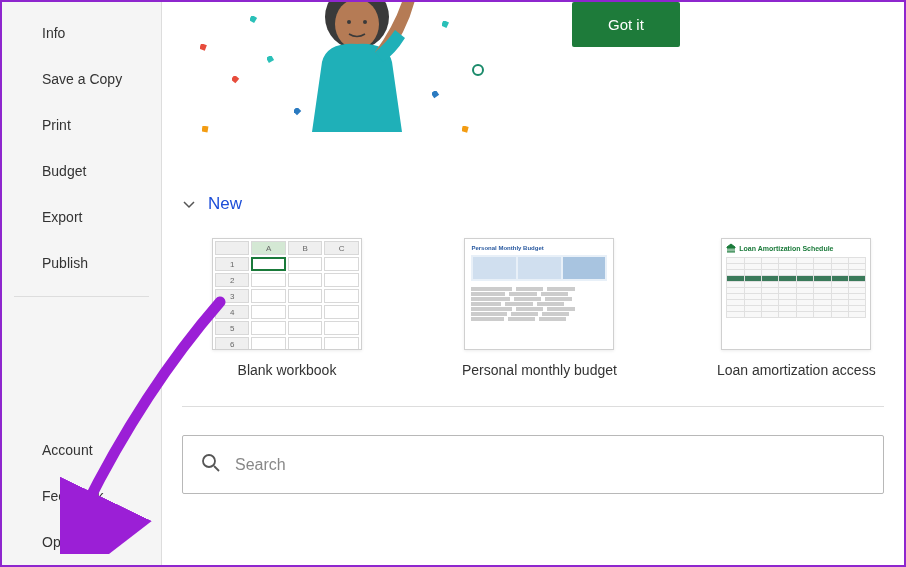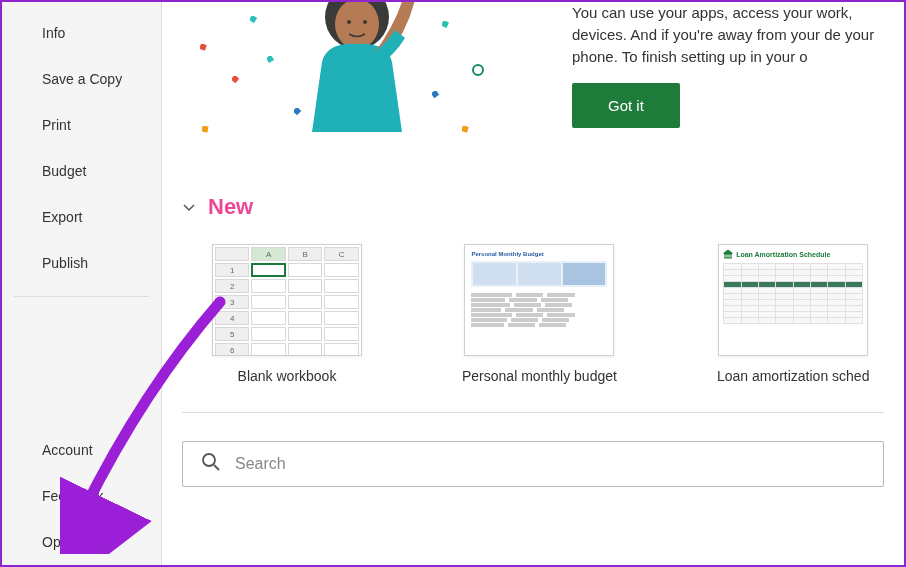--- a/index.html
+++ b/index.html
@@ -90,23 +90,23 @@
       margin-bottom: 24px;
     }
     .chevron {
       width: 14px;
       height: 14px;
       display: flex;
       align-items: center;
       cursor: pointer;
     }
     .section-title {
-      font-size: 22px;
-      font-weight: 700;
-      color: #ec4899;
+      font-size: 17px;
+      font-weight: 400;
+      color: #1d4ed8;
     }
     .templates {
       display: flex;
       gap: 100px;
       padding-left: 30px;
     }
     .template {
       display: flex;
       flex-direction: column;
       align-items: center;
@@ -156,21 +156,21 @@
     .hr-divider {
       margin: 28px 20px 0 0;
       border: none;
       border-top: 1px solid #ddd;
     }
     .search-wrap {
       margin: 28px 20px 16px 0;
       display: flex;
       align-items: center;
       border: 1px solid #b8b8b8;
-      height: 46px;
+      height: 59px;
       padding: 0 18px;
       gap: 14px;
       border-radius: 2px;
     }
     .search-icon { color: #555; }
     .search-input {
       border: none;
       outline: none;
       font-size: 16px;
       color: #666;
@@ -248,21 +248,20 @@
           <ellipse cx="70" cy="42" rx="22" ry="25" fill="#b57b55"></ellipse>
           <path d="M 35 80 Q 40 60 70 62 Q 100 60 105 80 L 115 150 L 25 150 Z" fill="#1fb0b8"></path>
           <path d="M 88 70 Q 110 40 118 10 L 128 18 Q 120 50 98 78 Z" fill="#b57b55"></path>
           <path d="M 88 70 Q 100 60 108 48 L 118 56 Q 108 72 96 80 Z" fill="#1fb0b8"></path>
           <ellipse cx="62" cy="40" rx="2" ry="2" fill="#3a3a3a"></ellipse>
           <ellipse cx="78" cy="40" rx="2" ry="2" fill="#3a3a3a"></ellipse>
           <path d="M 62 52 Q 70 57 78 52" stroke="#3a3a3a" stroke-width="1.5" fill="none"></path>
         </svg>
       </div>
       <div class="banner-right">
-        <p class="banner-text">You can use your apps, access your work, devices. And if you're away from your de your phone. To finish setting up in your o</p>
         <button class="got-it-btn">Got it</button>
       </div>
     </div>
 
     <div class="section-header">
       <span class="chevron">
         <svg width="14" height="14" viewBox="0 0 14 14">
             <path d="M 2 5 L 7 10 L 12 5" stroke="#555" stroke-width="1.5" fill="none"></path>
           </svg>
       </span>
@@ -478,21 +477,21 @@
                   <td></td>
                   <td></td>
                   <td></td>
                   <td></td>
                   <td></td>
                   <td></td>
                 </tr>
           </tbody>
             </table>
         </div>
-        <div class="template-label">Loan amortization sched</div>
+        <div class="template-label">Loan amortization access</div>
       </div>
     </div>
 
     <hr class="hr-divider">
 
     <div class="search-wrap">
       <span class="search-icon">
         <svg width="20" height="20" viewBox="0 0 20 20">
             <circle cx="8" cy="8" r="6" stroke="#555" stroke-width="1.8" fill="none"></circle>
             <line x1="13" y1="13" x2="18" y2="18" stroke="#555" stroke-width="1.8"></line>

